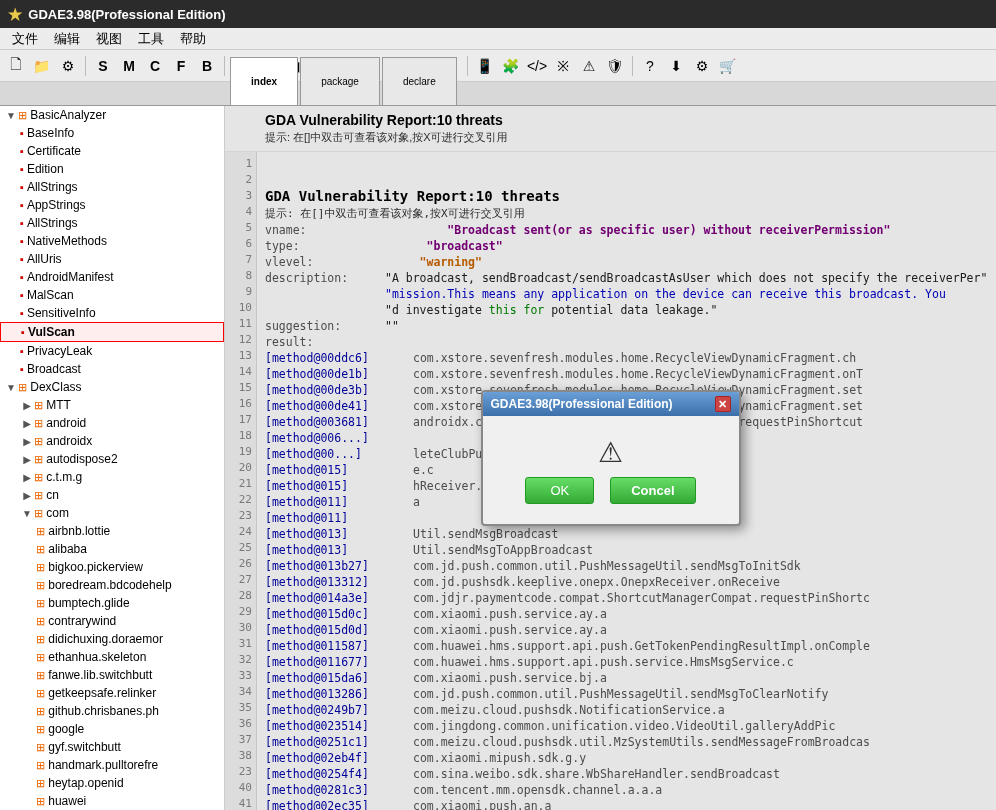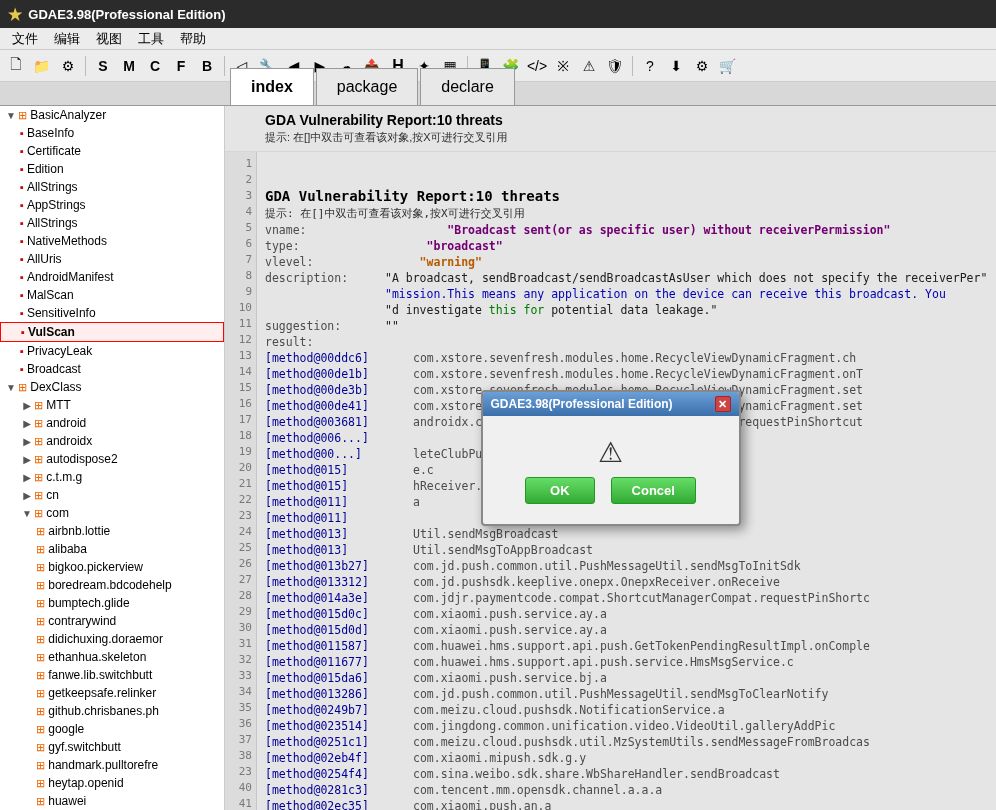--- a/index.html
+++ b/index.html
@@ -55,27 +55,27 @@
     
     .tab-bar {
       background: #d8d8d8;
       height: 24px;
       display: flex;
       align-items: flex-end;
       border-bottom: 1px solid #999;
       padding-left: 230px;
     }
     .tab {
-      padding: 9px 20px;
+      padding: 18px 20px;
       background: #e8e8e8;
       border: 1px solid #999;
       border-bottom: none;
       margin-right: 2px;
       cursor: pointer;
-      font-size: 16px;
+      font-size: 10px;
     }
     .tab.active { background: #fff; font-weight: bold; }
 
     
     .main-layout {
       display: flex;
       height: calc(810px - 28px - 22px - 32px - 24px);
       overflow: hidden;
     }
 
@@ -197,21 +197,21 @@
     .modal-message { margin-bottom: 16px; }
     .modal-buttons { display: flex; justify-content: center; gap: 16px; }
     .btn-ok {
       background: linear-gradient(to bottom, #66dd66, #33aa33);
       color: #fff;
       border: 1px solid #229922;
       border-radius: 3px;
       padding: 5px 24px;
       cursor: pointer;
       font-size: 13px;
-      font-weight: bold;
+      font-weight: normal;
     }
     .btn-cancel {
       background: linear-gradient(to bottom, #66dd66, #33aa33);
       color: #fff;
       border: 1px solid #229922;
       border-radius: 3px;
       padding: 5px 20px;
       cursor: pointer;
       font-size: 13px;
       font-weight: bold;

